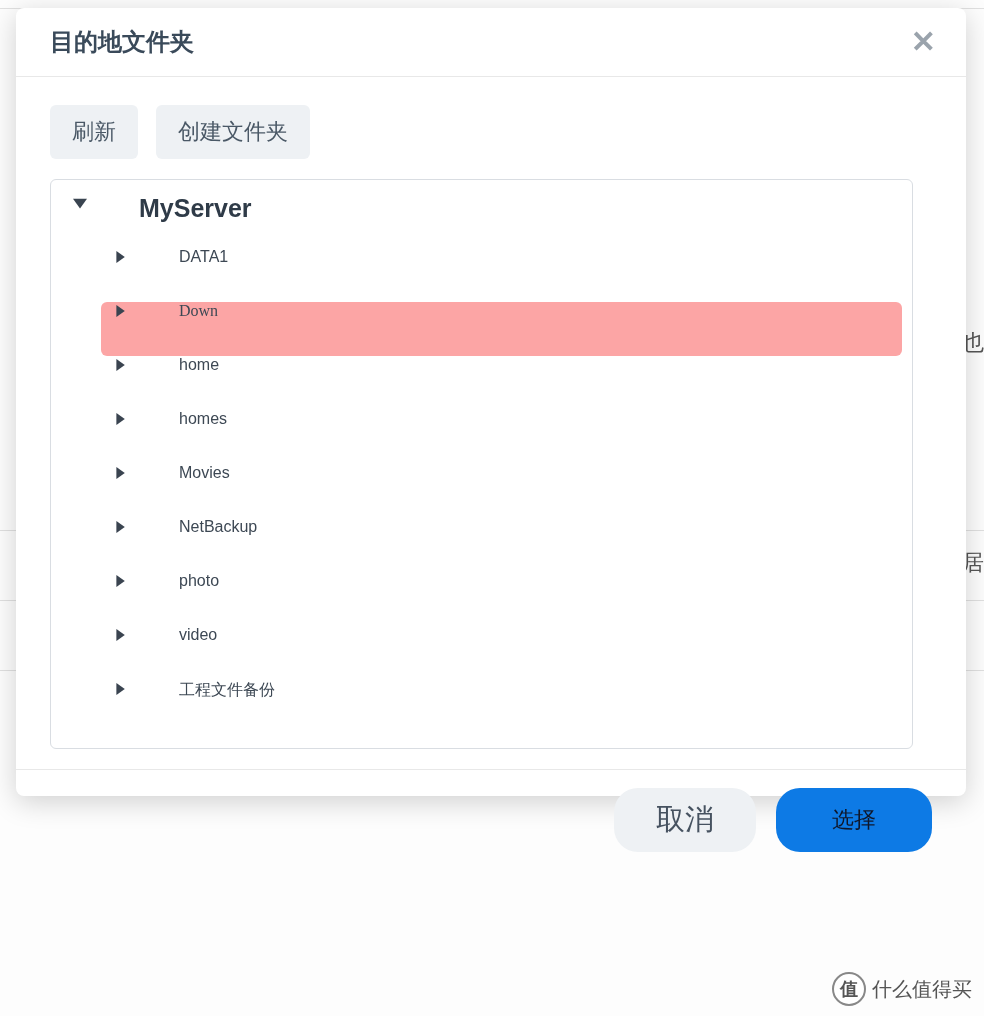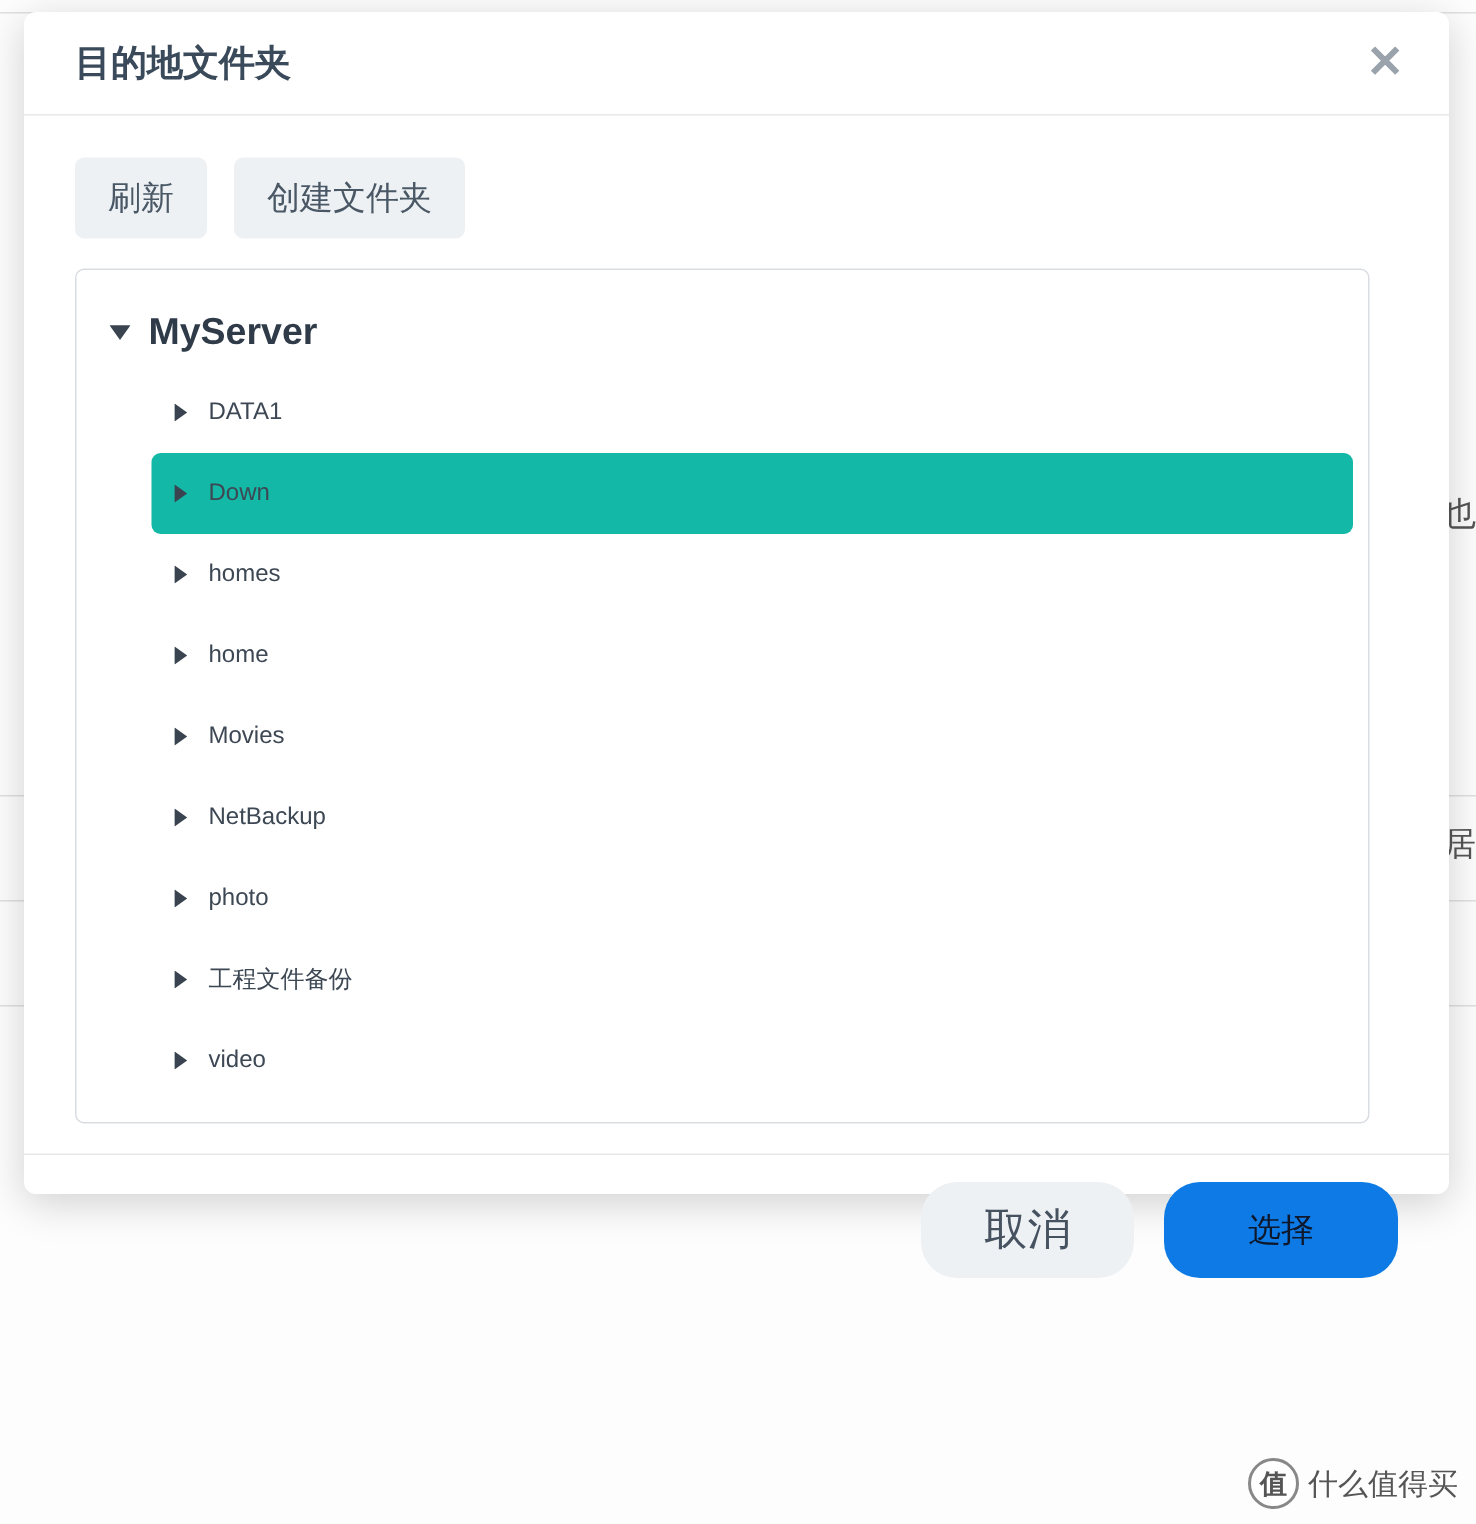--- a/index.html
+++ b/index.html
@@ -25,24 +25,24 @@
     background: #eef1f4; border: none; border-radius: 6px;
     padding: 12px 22px; font-size: 22px; color: #4a5866; cursor: pointer;
   }
   .tree-container {
     flex: 1; border: 1px solid #d9dde2; border-radius: 6px;
     padding: 14px 10px; overflow: auto;
   }
   .tree-root { list-style: none; }
   .tree-node { list-style: none; }
   .node-row {
-    display: flex; align-items: center; height: 54px; border-radius: 6px;
-    cursor: pointer; padding-left: 10px;
-  }
-  .node-row.selected { background: #14b8a6; }
+    display: flex; align-items: flex-start; height: 54px; border-radius: 6px;
+    cursor: pointer; padding-left: 10px; gap: 40px;
+  }
+  .node-row.selected { background: #fca5a5; font-family: Liberation Serif, serif; }
   .node-caret {
     width: 18px; height: 18px; margin-right: 10px; flex-shrink: 0;
     display: inline-flex; align-items: center; justify-content: center;
   }
   .node-label { font-size: 16px; color: #3d4854; }
   .root-label { font-weight: 700; color: #2f3b48; font-size: 25px; }
   .children { list-style: none; padding-left: 40px; }
   .dialog-footer {
     border-top: 1px solid #e8e8e8; padding: 18px 34px 24px 34px;
     display: flex; justify-content: flex-end; gap: 20px;
@@ -124,40 +124,40 @@
                   <span class="node-label">Down</span>
                 </div>
               </li>
               <li class="tree-node">
                 <div class="node-row">
                   <span class="node-caret">
                     <svg width="12" height="12" viewBox="0 0 10 10">
                       <polygon points="2,0 9,5 2,10" fill="#3a4450"></polygon>
                     </svg>
                   </span>
+                  <span class="node-label">home</span>
+                </div>
+              </li>
+              <li class="tree-node">
+                <div class="node-row">
+                  <span class="node-caret">
+                    <svg width="12" height="12" viewBox="0 0 10 10">
+                      <polygon points="2,0 9,5 2,10" fill="#3a4450"></polygon>
+                    </svg>
+                  </span>
                   <span class="node-label">homes</span>
                 </div>
               </li>
               <li class="tree-node">
                 <div class="node-row">
                   <span class="node-caret">
                     <svg width="12" height="12" viewBox="0 0 10 10">
                       <polygon points="2,0 9,5 2,10" fill="#3a4450"></polygon>
                     </svg>
                   </span>
-                  <span class="node-label">home</span>
-                </div>
-              </li>
-              <li class="tree-node">
-                <div class="node-row">
-                  <span class="node-caret">
-                    <svg width="12" height="12" viewBox="0 0 10 10">
-                      <polygon points="2,0 9,5 2,10" fill="#3a4450"></polygon>
-                    </svg>
-                  </span>
                   <span class="node-label">Movies</span>
                 </div>
               </li>
               <li class="tree-node">
                 <div class="node-row">
                   <span class="node-caret">
                     <svg width="12" height="12" viewBox="0 0 10 10">
                       <polygon points="2,0 9,5 2,10" fill="#3a4450"></polygon>
                     </svg>
                   </span>
@@ -174,31 +174,31 @@
                   <span class="node-label">photo</span>
                 </div>
               </li>
               <li class="tree-node">
                 <div class="node-row">
                   <span class="node-caret">
                     <svg width="12" height="12" viewBox="0 0 10 10">
                       <polygon points="2,0 9,5 2,10" fill="#3a4450"></polygon>
                     </svg>
                   </span>
+                  <span class="node-label">video</span>
+                </div>
+              </li>
+              <li class="tree-node">
+                <div class="node-row">
+                  <span class="node-caret">
+                    <svg width="12" height="12" viewBox="0 0 10 10">
+                      <polygon points="2,0 9,5 2,10" fill="#3a4450"></polygon>
+                    </svg>
+                  </span>
                   <span class="node-label">工程文件备份</span>
-                </div>
-              </li>
-              <li class="tree-node">
-                <div class="node-row">
-                  <span class="node-caret">
-                    <svg width="12" height="12" viewBox="0 0 10 10">
-                      <polygon points="2,0 9,5 2,10" fill="#3a4450"></polygon>
-                    </svg>
-                  </span>
-                  <span class="node-label">video</span>
                 </div>
               </li>
             </ul>
         </li>
       </ul>
     </div>
   </div>
 
   <div class="dialog-footer">
     <button class="btn-cancel">取消</button>

